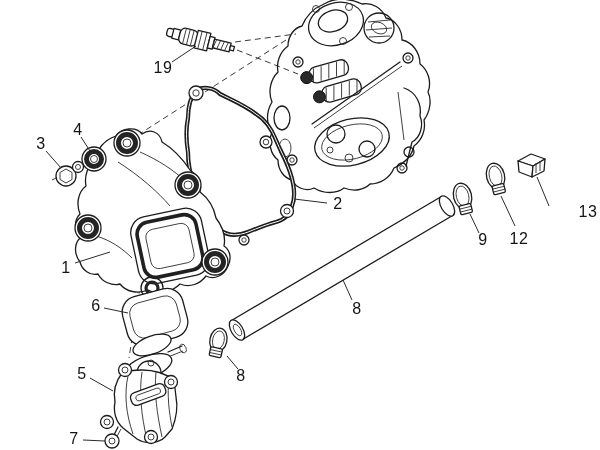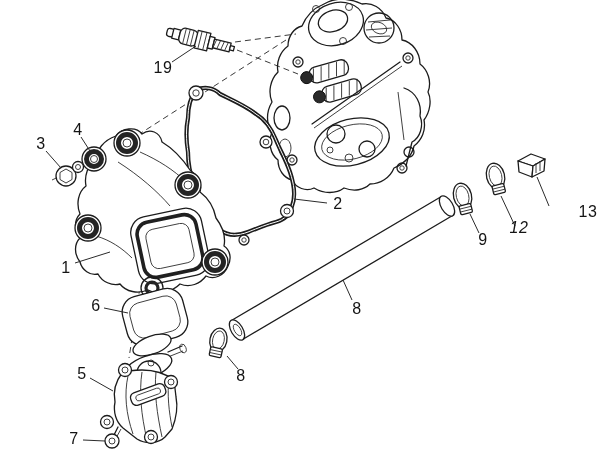--- a/index.html
+++ b/index.html
@@ -297,16 +297,16 @@
       <div class="part-label" style="left: 338px; top: 204px;">2</div>
       <div class="part-label" style="left: 41px; top: 144px;">3</div>
       <div class="part-label" style="left: 78px; top: 130px;">4</div>
       <div class="part-label" style="left: 82px; top: 374px;">5</div>
       <div class="part-label" style="left: 96px; top: 306px;">6</div>
       <div class="part-label" style="left: 74px; top: 439px;">7</div>
       <div class="part-label" style="left: 241px; top: 376px;">8</div>
       <div class="part-label" style="left: 483px; top: 240px;">9</div>
       <div class="part-label" style="left: 357px; top: 309px;">8</div>
       <div class="part-label" style="left: 163px; top: 68px;">19</div>
-      <div class="part-label" style="left: 519px; top: 228px; font-style: italic;">12</div>
+      <div class="part-label" style="left: 519px; top: 239px;">12</div>
       <div class="part-label" style="left: 552px; top: 212px; margin-left: 36px;">13</div>
     </div>
 </div>
 
 </body></html>

